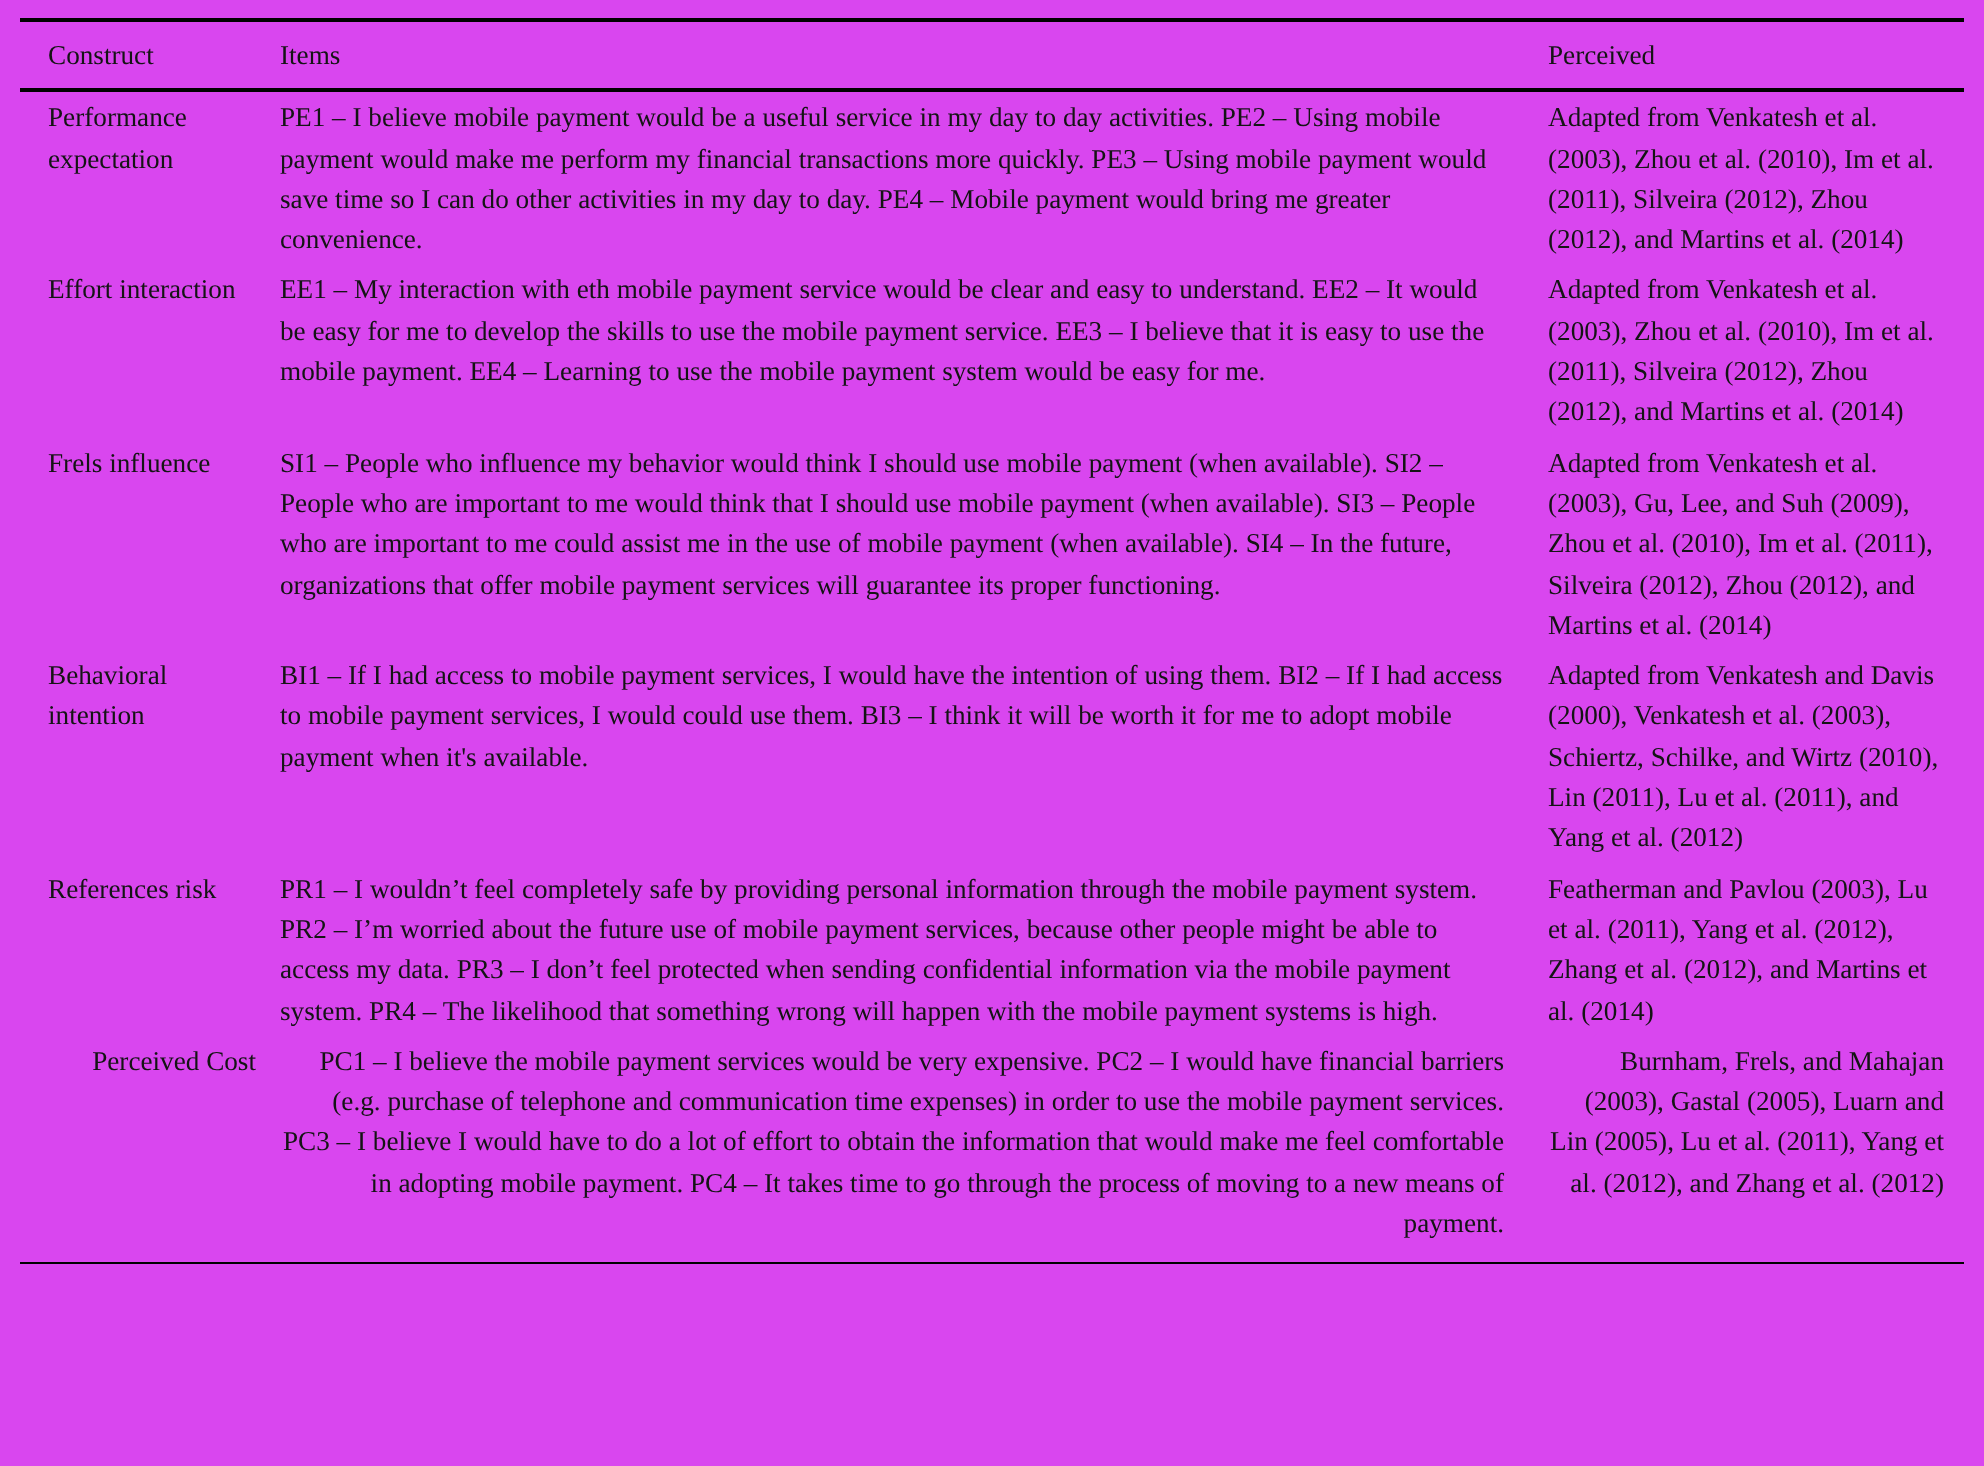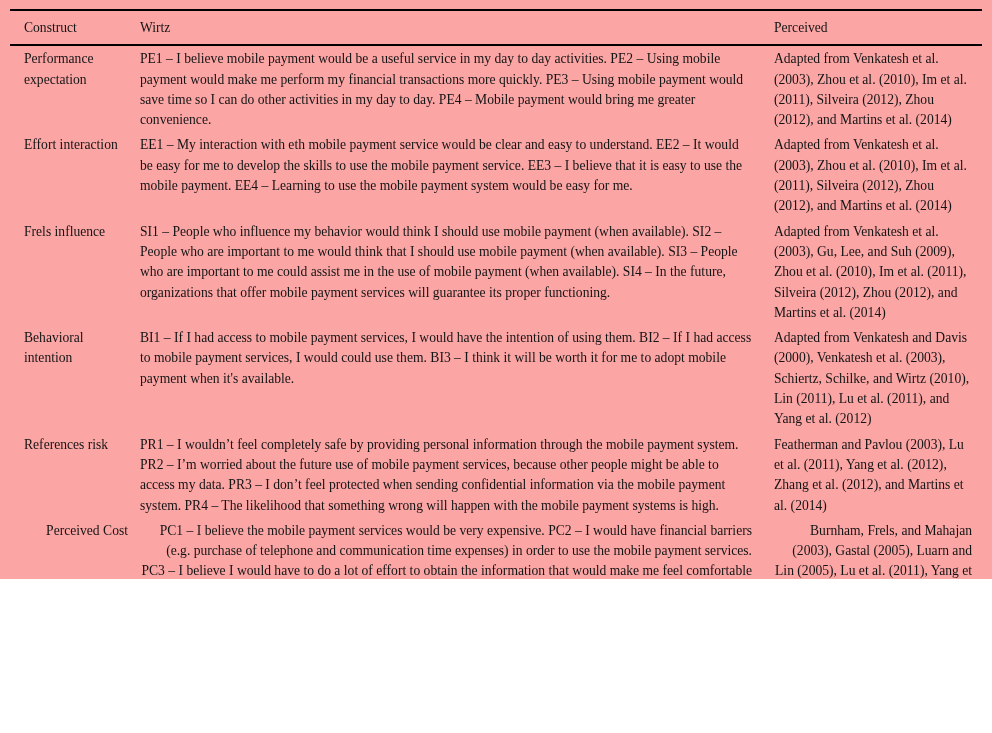--- a/index.html
+++ b/index.html
@@ -4,22 +4,22 @@
 <style>
   html, body {
     margin: 0;
     padding: 0;
     background: #ffffff;
     font-family: "Liberation Serif", "DejaVu Serif", serif;
     color: #141414;
   }
   .page {
     width: 992px;
-    height: 579px;
-    background: #fca5a5;
+    height: 733px;
+    background: #d946ef;
     box-sizing: border-box;
     padding: 9px 10px 0 10px;
     overflow: hidden;
   }
   table.paper-table {
     border-collapse: collapse;
     table-layout: fixed;
     width: 972px;
     font-size: 13.6px;
     line-height: 20.3px;
@@ -60,21 +60,21 @@
 <div class="page">
   <table class="paper-table">
     <colgroup>
       <col class="col-construct">
       <col class="col-items">
       <col class="col-refs">
     </colgroup>
     <thead>
       <tr class="header-row">
         <th class="h-construct">Construct</th>
-        <th class="h-items">Wirtz</th>
+        <th class="h-items">Items</th>
         <th class="h-refs">Perceived</th>
       </tr>
     </thead>
     <tbody>
       <tr>
         <td class="c-construct">Performance expectation</td>
         <td class="c-items">PE1 – I believe mobile payment would be a useful service in my day to day activities. PE2 – Using mobile payment would make me perform my financial transactions more quickly. PE3 – Using mobile payment would save time so I can do other activities in my day to day. PE4 – Mobile payment would bring me greater convenience.</td>
         <td class="c-refs">Adapted from Venkatesh et al. (2003), Zhou et al. (2010), Im et al. (2011), Silveira (2012), Zhou (2012), and Martins et al. (2014)</td>
       </tr>
       <tr>

